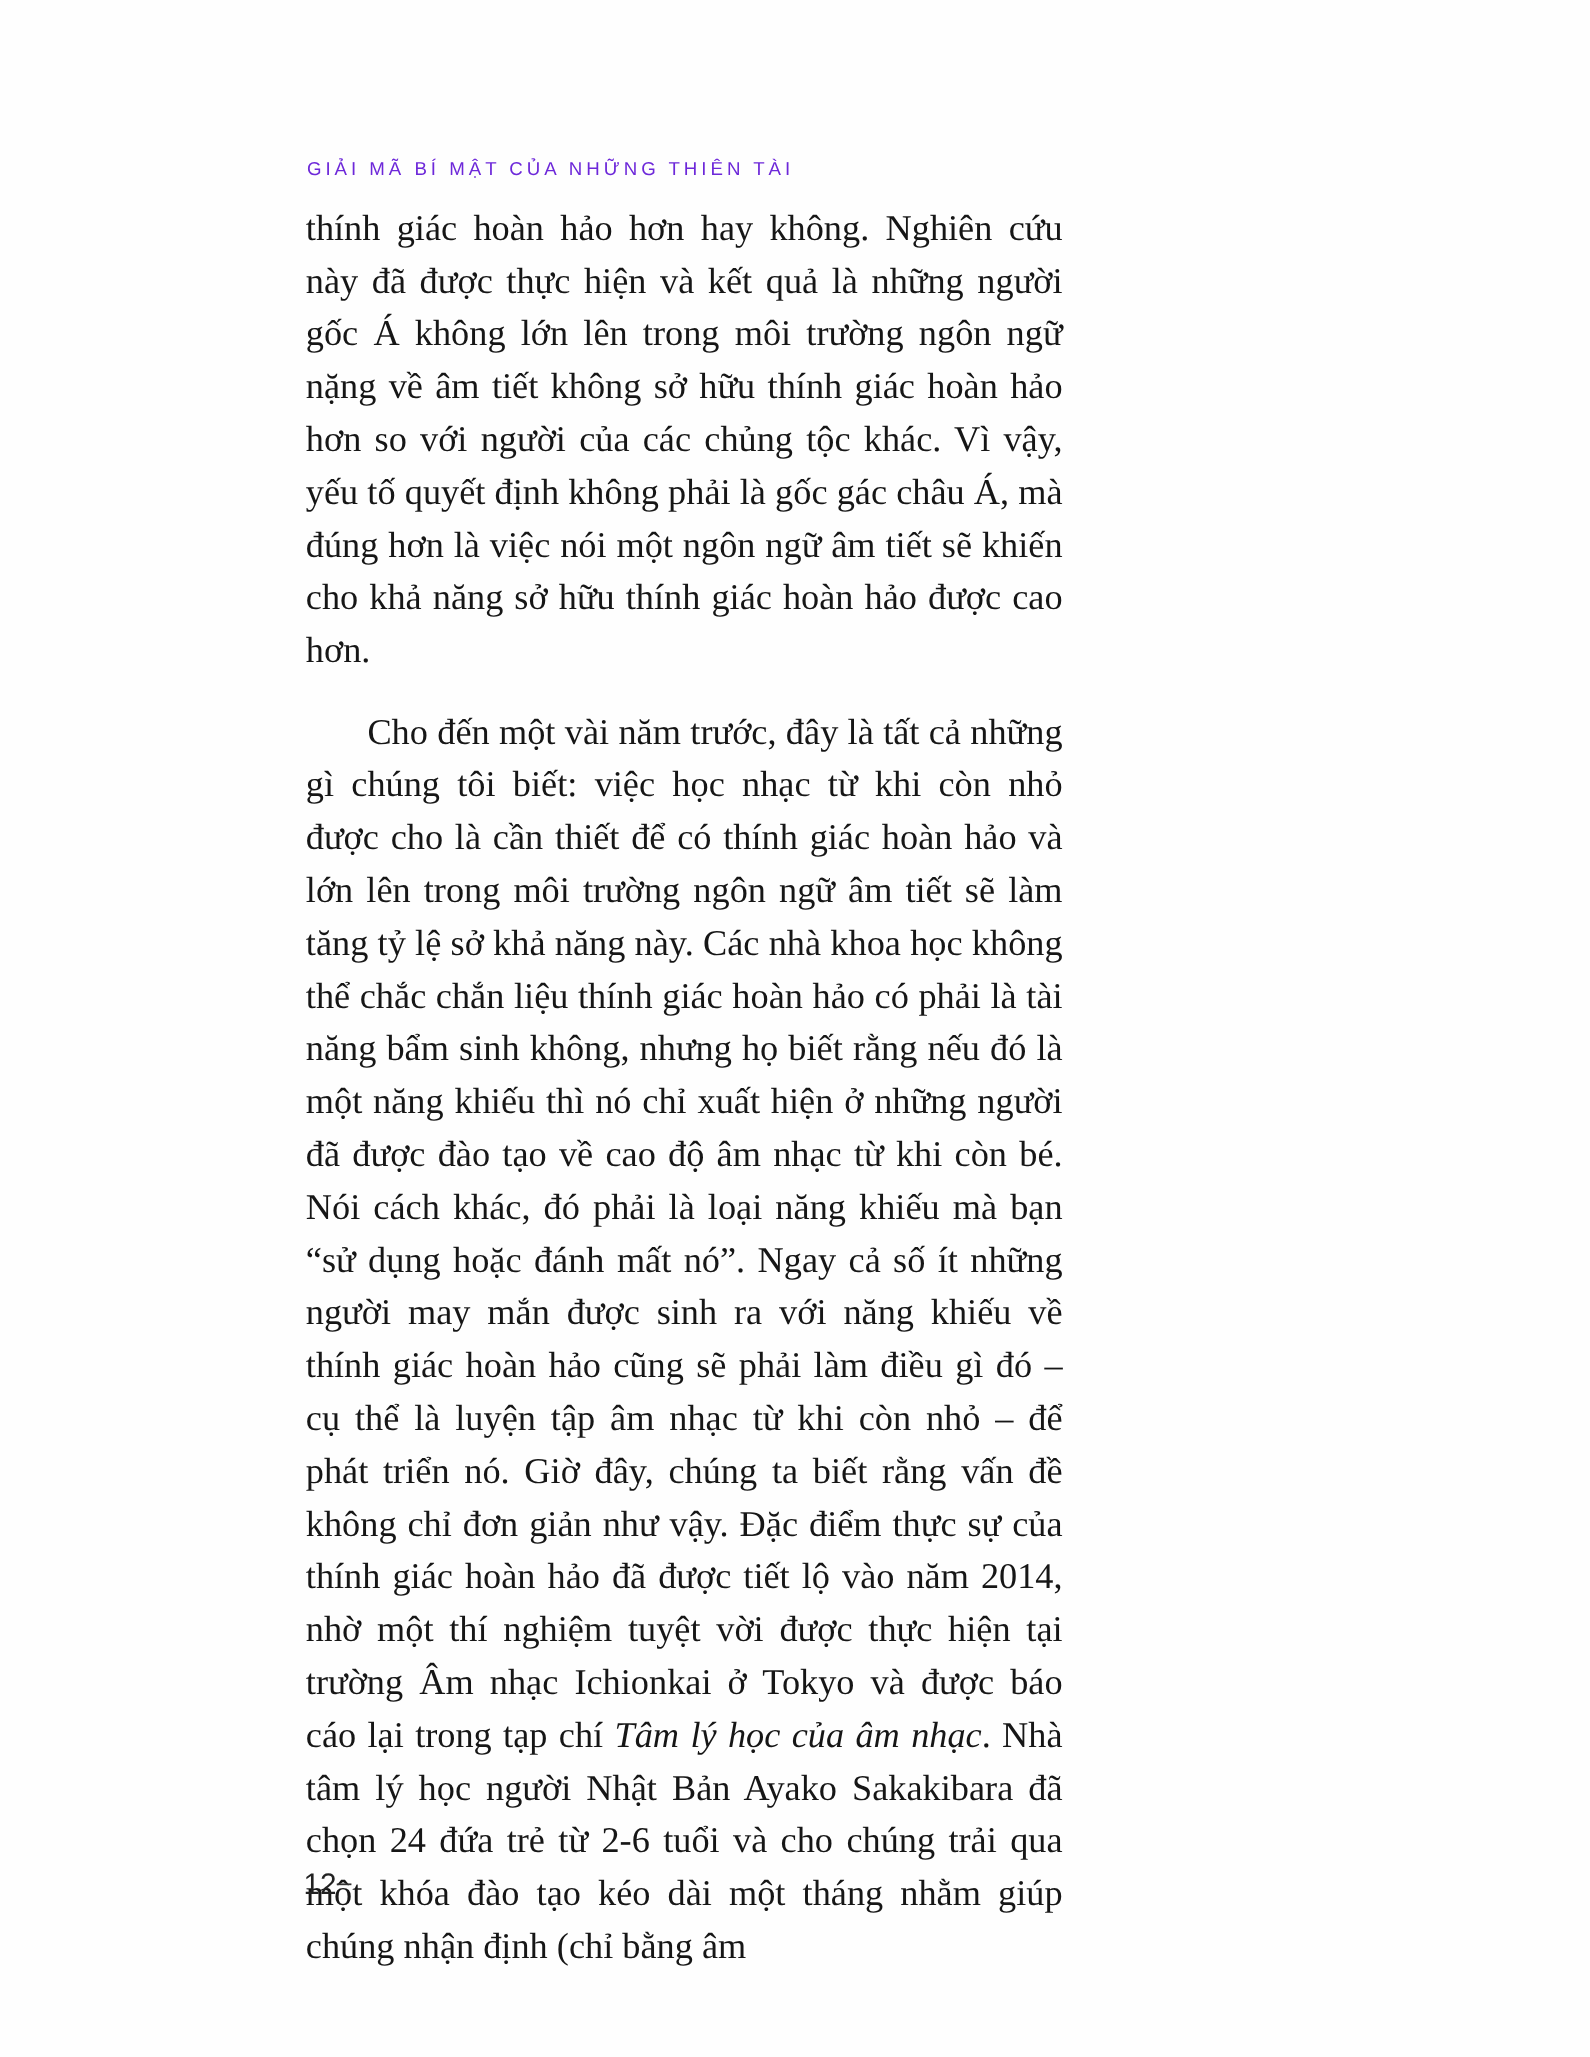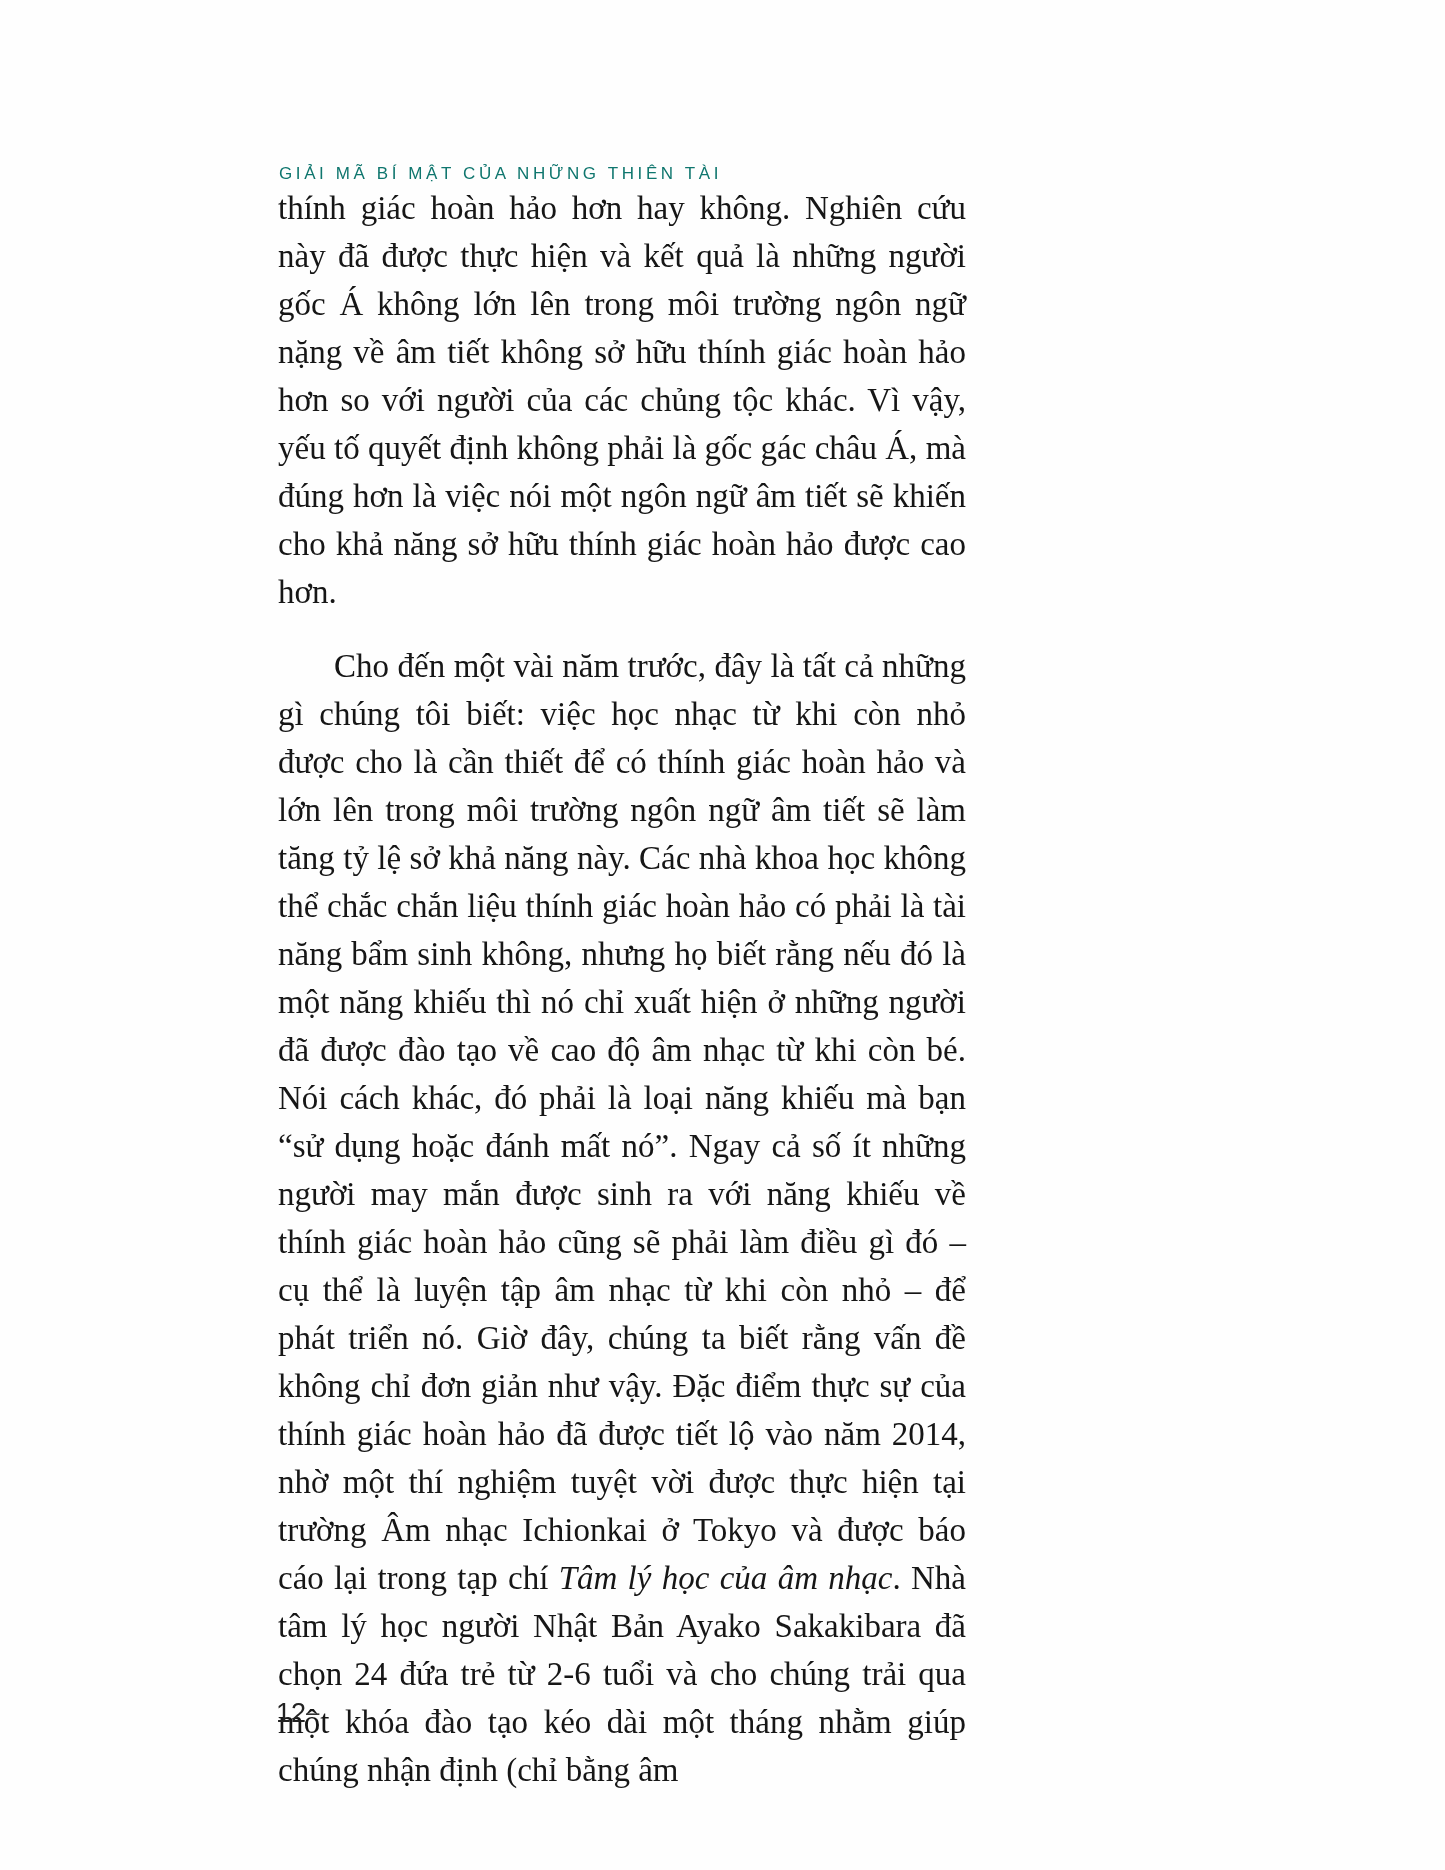--- a/index.html
+++ b/index.html
@@ -12,27 +12,27 @@
     position: relative;
     width: 1445px;
     height: 1870px;
     margin: 0 auto;
     background: #fefefe;
     color: #1a1a1a;
     overflow: hidden;
   }
   .running-header {
     position: absolute;
-    top: 164px;
+    top: 144px;
     left: 279px;
     font-family: "Liberation Sans", sans-serif;
     font-size: 17px;
     font-weight: 400;
     letter-spacing: 3.6px;
-    color: #0f766e;
+    color: #6d28d9;
     white-space: nowrap;
   }
   .text-column {
     position: absolute;
     top: 184px;
     left: 278px;
     width: 688px;
     font-family: "Liberation Serif", serif;
     font-size: 33px;
     line-height: 48px;

